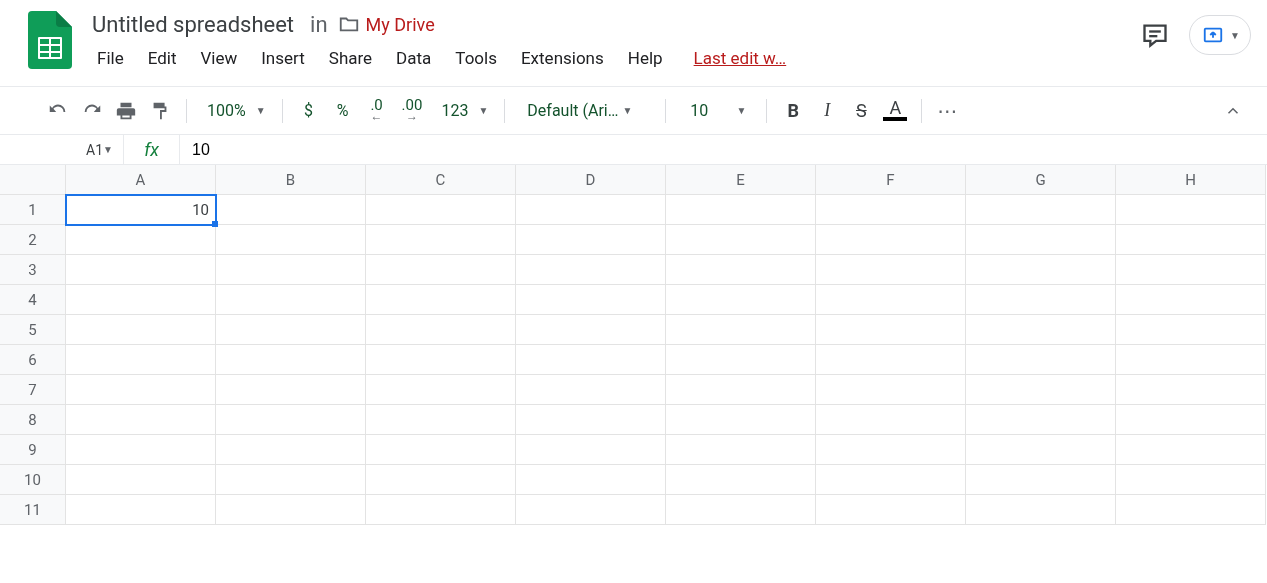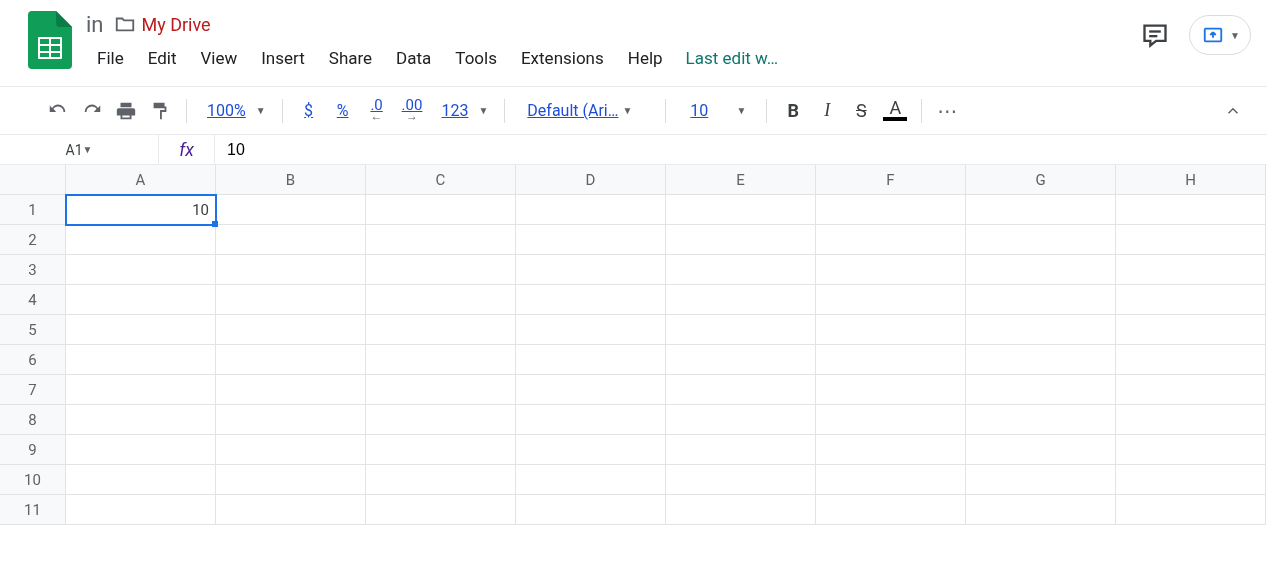--- a/index.html
+++ b/index.html
@@ -58,22 +58,23 @@
   }
   .menu-item {
     font-size: 17px;
     color: #202124;
     padding: 4px 11px;
     border-radius: 4px;
     cursor: pointer;
   }
   .last-edit {
     font-size: 17px;
-    color: #0f766e;
-    margin-left: 10px;
+    color: #b91c1c;
+    text-decoration: underline;
+    margin-left: 18px;
     cursor: pointer;
   }
 
   .header-right {
     margin-left: auto;
     display: flex;
     align-items: center;
     gap: 14px;
     height: 48px;
     padding-top:6px;
@@ -119,21 +120,21 @@
   }
   .tb-btn {
     min-width:32px; height:32px;
     display:flex; align-items:center; justify-content:center;
     border-radius:4px;
     cursor:pointer;
     color:#5f6368;
     padding:0 3px;
   }
   .tb-sep { width:1px; height:24px; background:#dadce0; margin:0 8px; }
-  .tb-text { font-size:16px; color:#1d4ed8; padding:0 4px;text-decoration:underline; }
+  .tb-text { font-size:16px; color:#14532d; padding:0 4px; }
   .tb-dd { display:flex; align-items:center; gap:6px; padding:0 6px; cursor:pointer; }
   .tb-dd .arrow, .font-dd .arrow, .size-dd .arrow { font-size:10px; color:#5f6368; }
   .font-dd {
     display:flex; align-items:center; justify-content:flex-start;
     width:140px; height:32px;
     padding:0 8px;
     cursor:pointer;
   }
   .size-dd {
     display:flex; align-items:center; justify-content:space-between;
@@ -154,32 +155,32 @@
   }
 
   
   .fx-row {
     display:flex;
     align-items:center;
     height:30px;
     border-bottom:1px solid #e8eaed;
   }
   .name-box {
-    width:159px;
-    display:flex; align-items:center; justify-content:center;
+    width:124px;
+    display:flex; align-items:center; justify-content:flex-end;
     padding:0 10px;
     border-right:1px solid #e8eaed;
     height:100%;
     cursor:pointer;
   }
   .fx-label {
     width:56px;
     display:flex; align-items:center; justify-content:center;
     font-style:italic;
-    color:#4c1d95;
+    color:#15803d;
     font-size:18px;
     border-right:1px solid #e8eaed;
     height:100%;
   }
   .fx-input {
     flex:1;
     border:none;
     outline:none;
     font-size:16px;
     padding:0 12px;
@@ -247,20 +248,21 @@
       <rect x="23" y="28" width="9" height="5" fill="#0f9d58"></rect>
       <rect x="12" y="35" width="9" height="5" fill="#0f9d58"></rect>
       <rect x="23" y="35" width="9" height="5" fill="#0f9d58"></rect>
       <rect x="12" y="42" width="9" height="4" fill="#0f9d58"></rect>
       <rect x="23" y="42" width="9" height="4" fill="#0f9d58"></rect>
     </svg>
   </div>
 
   <div class="title-block">
     <div class="title-line">
+      <span class="doc-title">Untitled spreadsheet</span>
       <span class="in-label">in</span>
       <span class="folder-chip">
         <svg viewBox="0 0 24 24">
             <path fill="none" stroke="#5f6368" stroke-width="2" d="M3 6h6l2 2h10v11H3z"></path>
           </svg>
         <span>My Drive</span>
       </span>
     </div>
     <div class="menus">
       <span class="menu-item">File</span>

